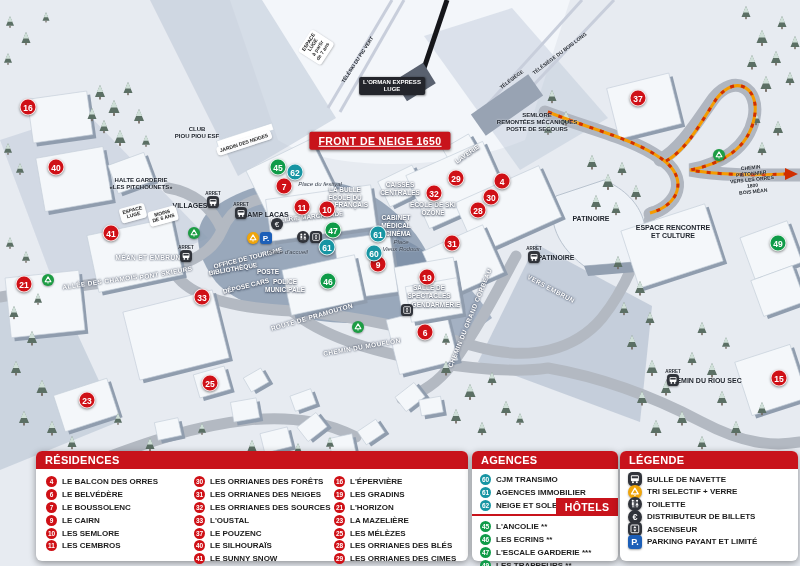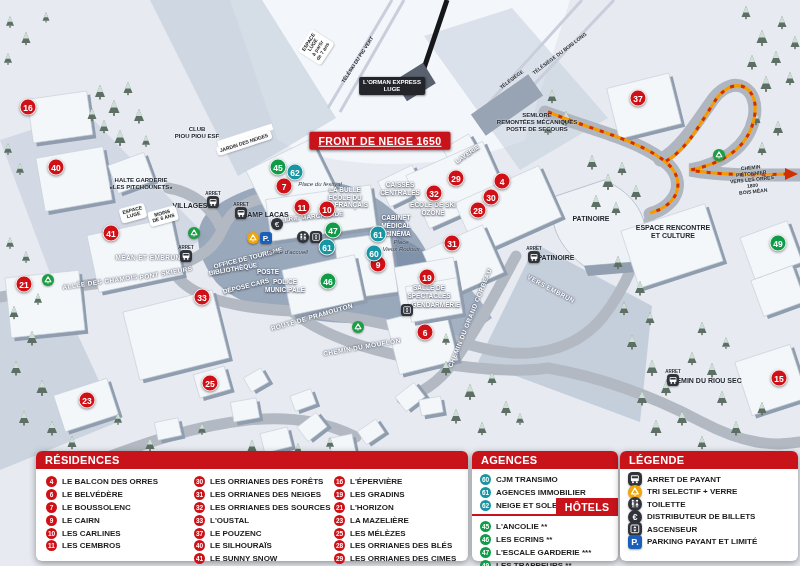--- a/index.html
+++ b/index.html
@@ -587,21 +587,21 @@
           <li>
             <span class="badge bd-r">7</span>
             <span>LE BOUSSOLENC</span>
           </li>
           <li>
             <span class="badge bd-r">9</span>
             <span>LE CAIRN</span>
           </li>
           <li>
             <span class="badge bd-r">10</span>
-            <span>LES CARLINES</span>
+            <span>LES SEMLORE</span>
           </li>
           <li>
             <span class="badge bd-r">11</span>
             <span>LES CEMBROS</span>
           </li>
         </ul>
       <ul>
           <li>
             <span class="badge bd-r">30</span>
             <span>LES ORRIANES DES FORÊTS</span>
@@ -707,21 +707,21 @@
     <ul id="leg-list">
         <li>
           <span class="micon mc-bus">
             <svg viewBox="0 0 14 14">
               <rect x="2.3" y="2.8" width="9.4" height="7" rx="1.3" fill="#fff"></rect>
               <rect x="3.3" y="3.9" width="7.4" height="2.4" fill="#30333a"></rect>
               <circle cx="4.7" cy="11" r="1.2" fill="#fff"></circle>
               <circle cx="9.3" cy="11" r="1.2" fill="#fff"></circle>
             </svg>
           </span>
-          <span>ARRET DE PAYANT</span>
+          <span>BULLE DE NAVETTE</span>
         </li>
         <li>
           <span class="micon mc-recycle-orange">
             <svg viewBox="0 0 14 14">
               <path d="M7,2.6 L11,9.4 L3,9.4 Z" fill="none" stroke="#fff" stroke-width="1.5" stroke-linejoin="round"></path>
               <path d="M7,11.6 L5.5,10.2 M7,11.6 L8.5,10.2" stroke="#fff" stroke-width="1" fill="none"></path>
             </svg>
           </span>
           <span>TRI SELECTIF + VERRE</span>
         </li>

